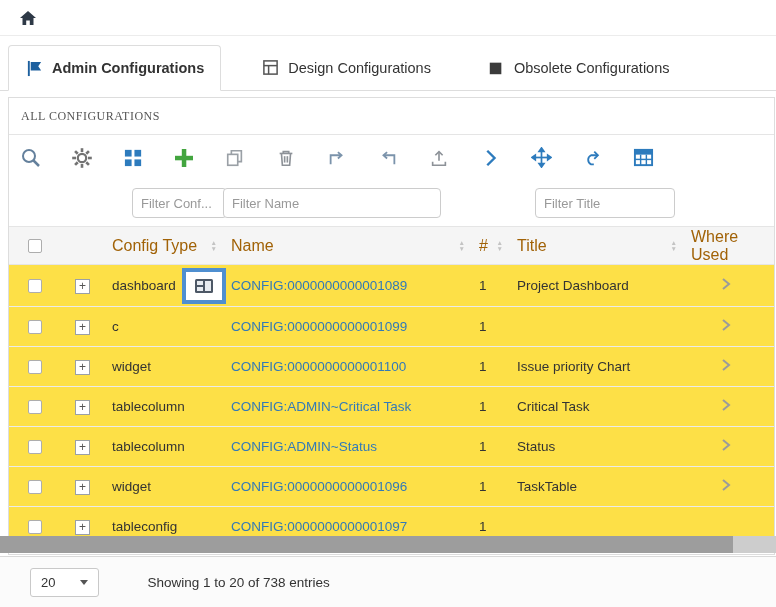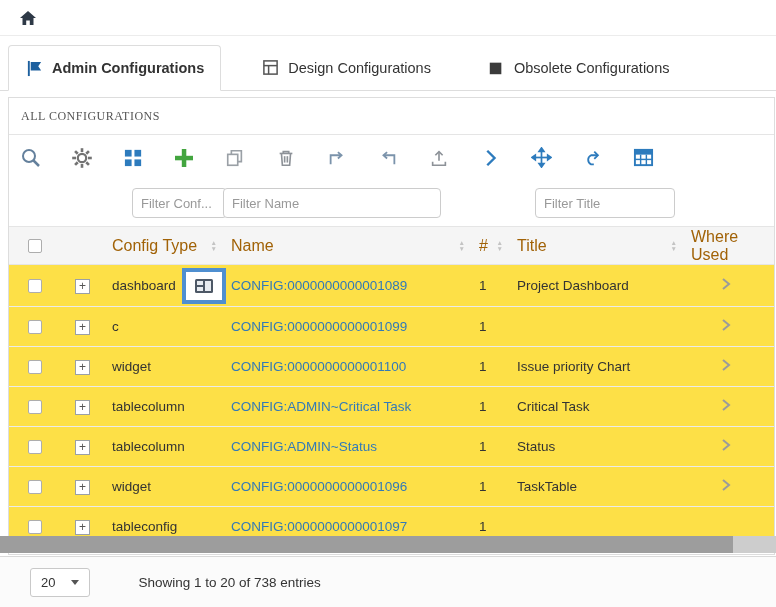--- a/index.html
+++ b/index.html
@@ -56,21 +56,21 @@
   .tooltip { position:absolute; left:100px; top:312px; background:#fff; border:1px solid #bbb; padding:7px 10px; font-size:12.5px; color:#333; box-shadow:0 1px 3px rgba(0,0,0,.15); z-index:6; white-space:nowrap; }
   .tooltip::before { content:""; position:absolute; top:-7px; left:62px; border-left:7px solid transparent; border-right:7px solid transparent; border-bottom:7px solid #bbb; }
   .tooltip::after { content:""; position:absolute; top:-6px; left:62px; border-left:7px solid transparent; border-right:7px solid transparent; border-bottom:7px solid #fff; }
 
   
   .hscroll { position:absolute; left:0; top:536px; width:776px; height:17px; background:#cdcdcd; z-index:7; cursor:pointer; }
   .hscroll-thumb { position:absolute; left:0; top:0; height:17px; width:733px; background:#9d9d9d; cursor:grab; }
 
   
   .footer { position:absolute; left:0; top:556px; width:776px; height:51px; background:#fbfbfb; border-top:1px solid #d9d9d9; display:flex; align-items:center; padding-left:30px; gap:36px; z-index:8; }
-  .page-size { display:inline-flex; align-items:center; gap:16px; background:#fff; border:1px solid #c9c9c9; border-radius:3px; padding:6px 10px; font-size:13px; color:#333; cursor:pointer; }
+  .page-size { display:inline-flex; align-items:center; gap:25px; background:#fff; border:1px solid #c9c9c9; border-radius:3px; padding:6px 10px; font-size:13px; color:#333; cursor:pointer; }
   .caret-down { width:0; height:0; border-left:4px solid transparent; border-right:4px solid transparent; border-top:5px solid #555; display:inline-block; }
   .summary { font-size:13.5px; color:#333;margin-left:12px; }
 </style>
 </head>
 <body>
 
 <div class="screen">
 
   <div class="topbar">
     <button class="icon-btn">

